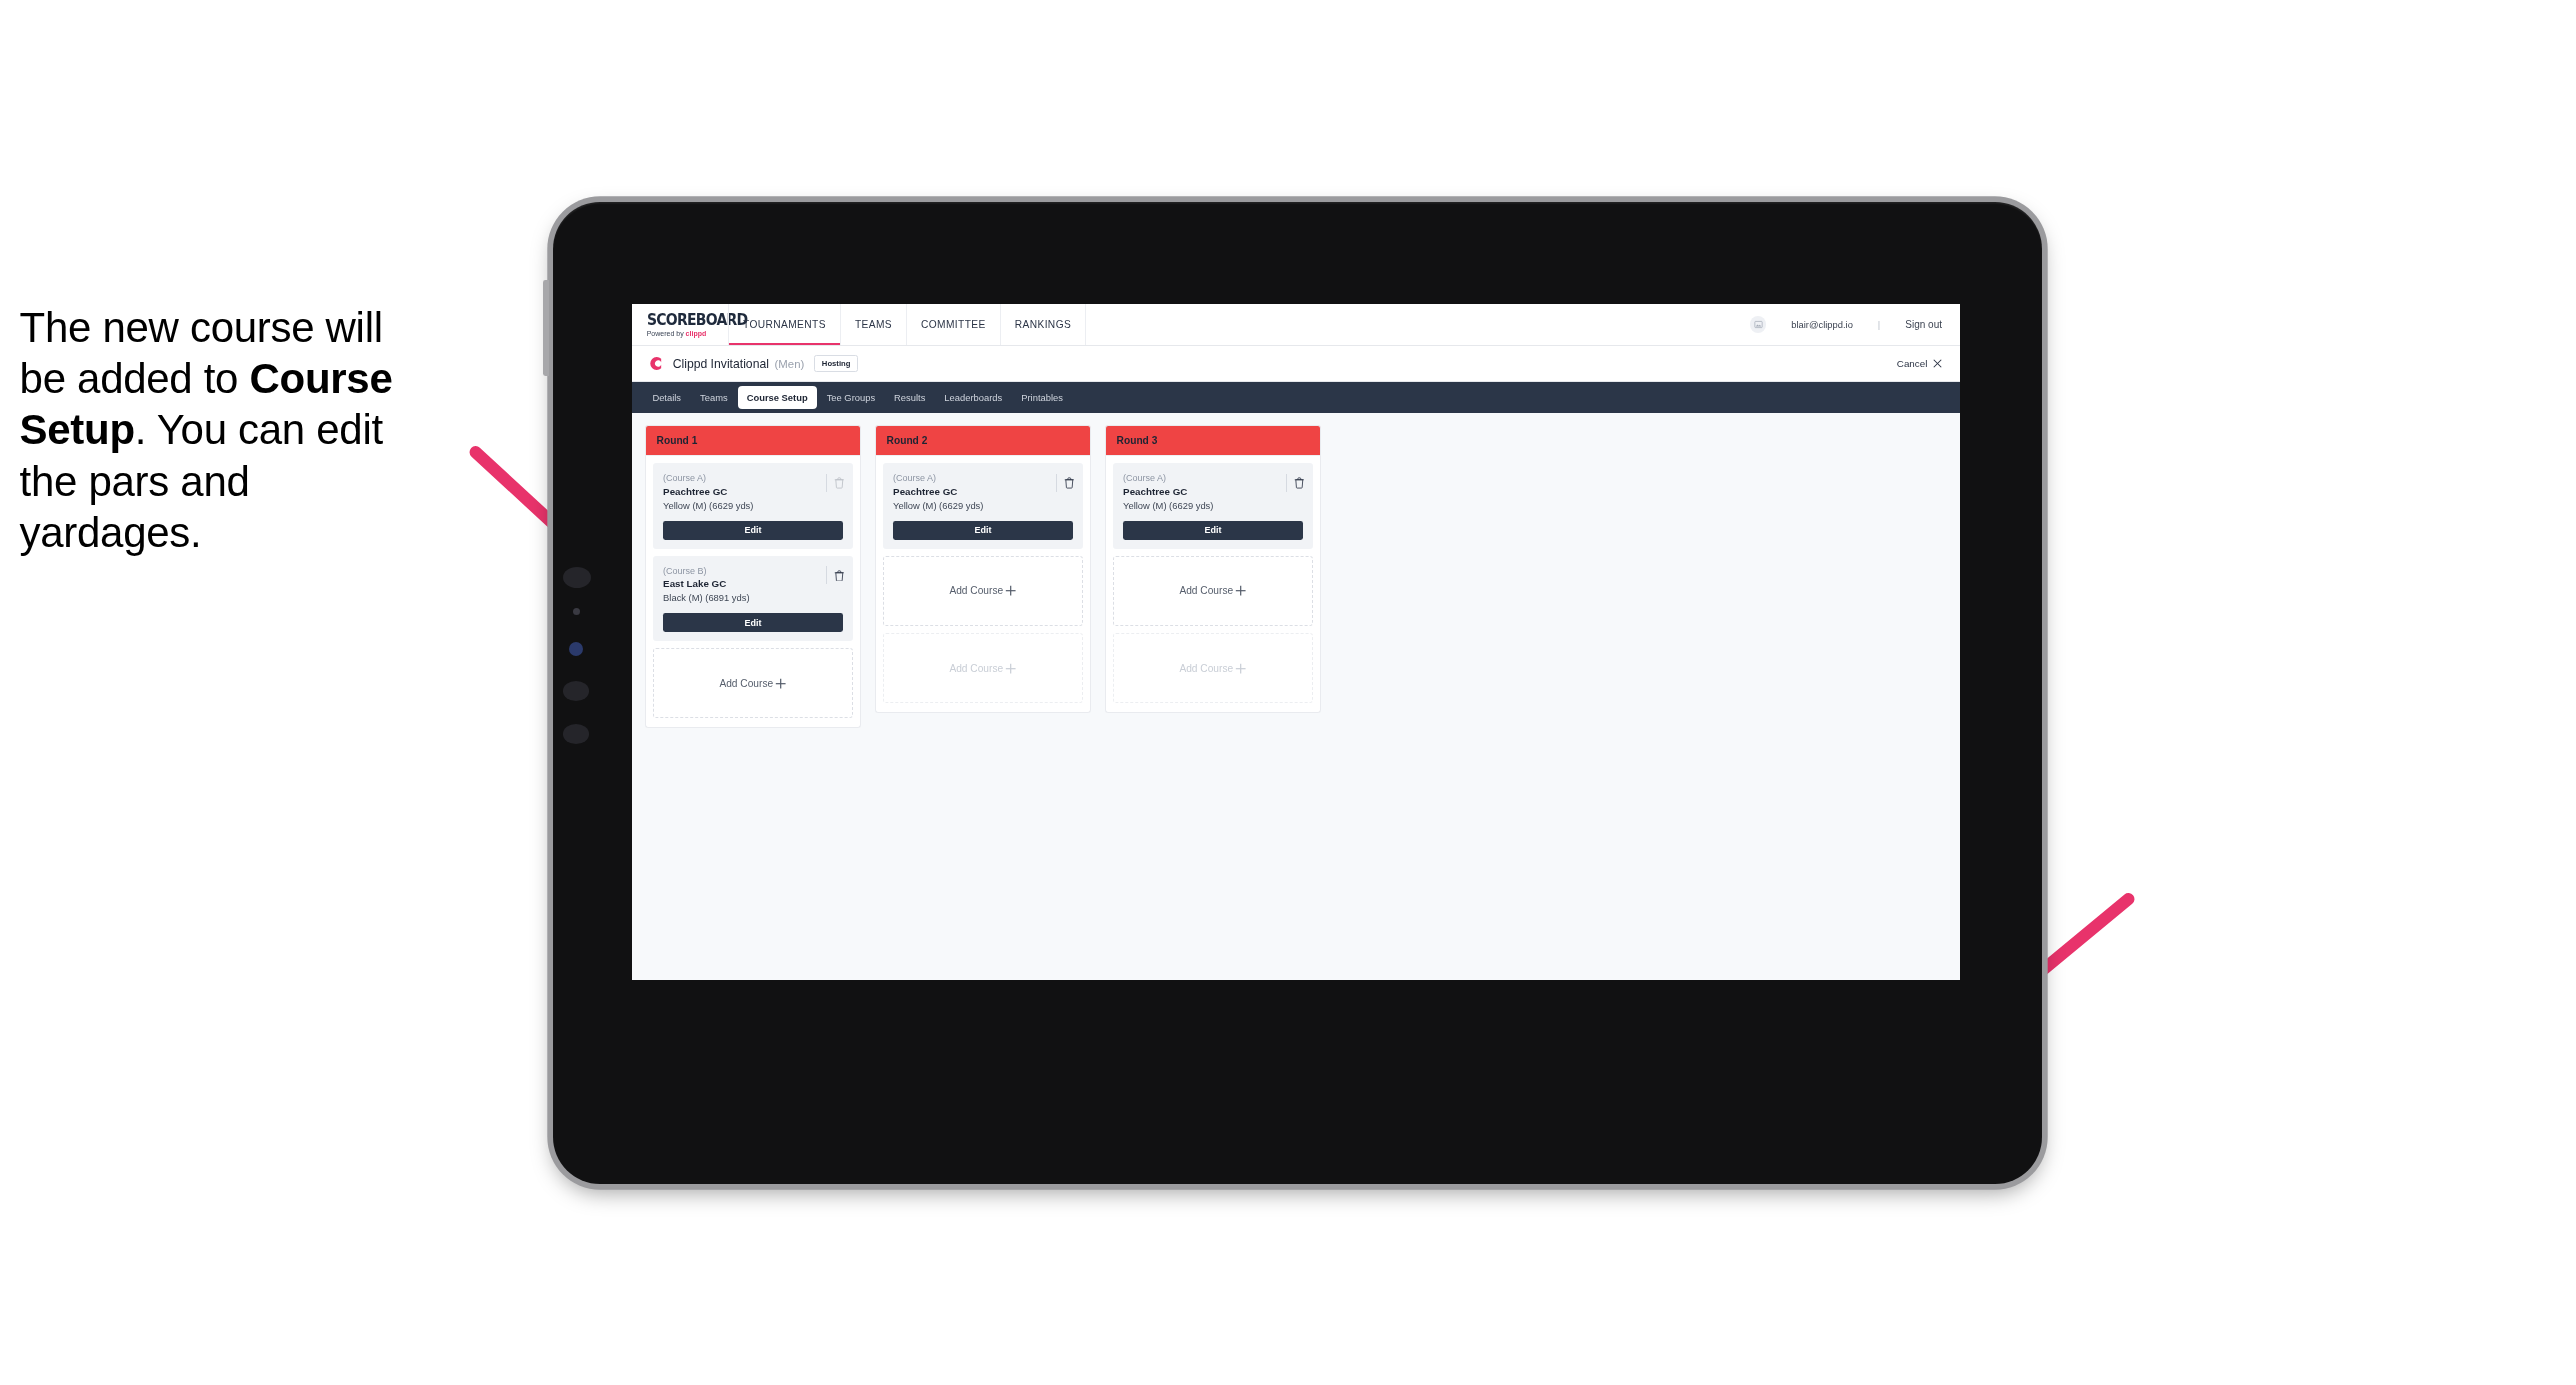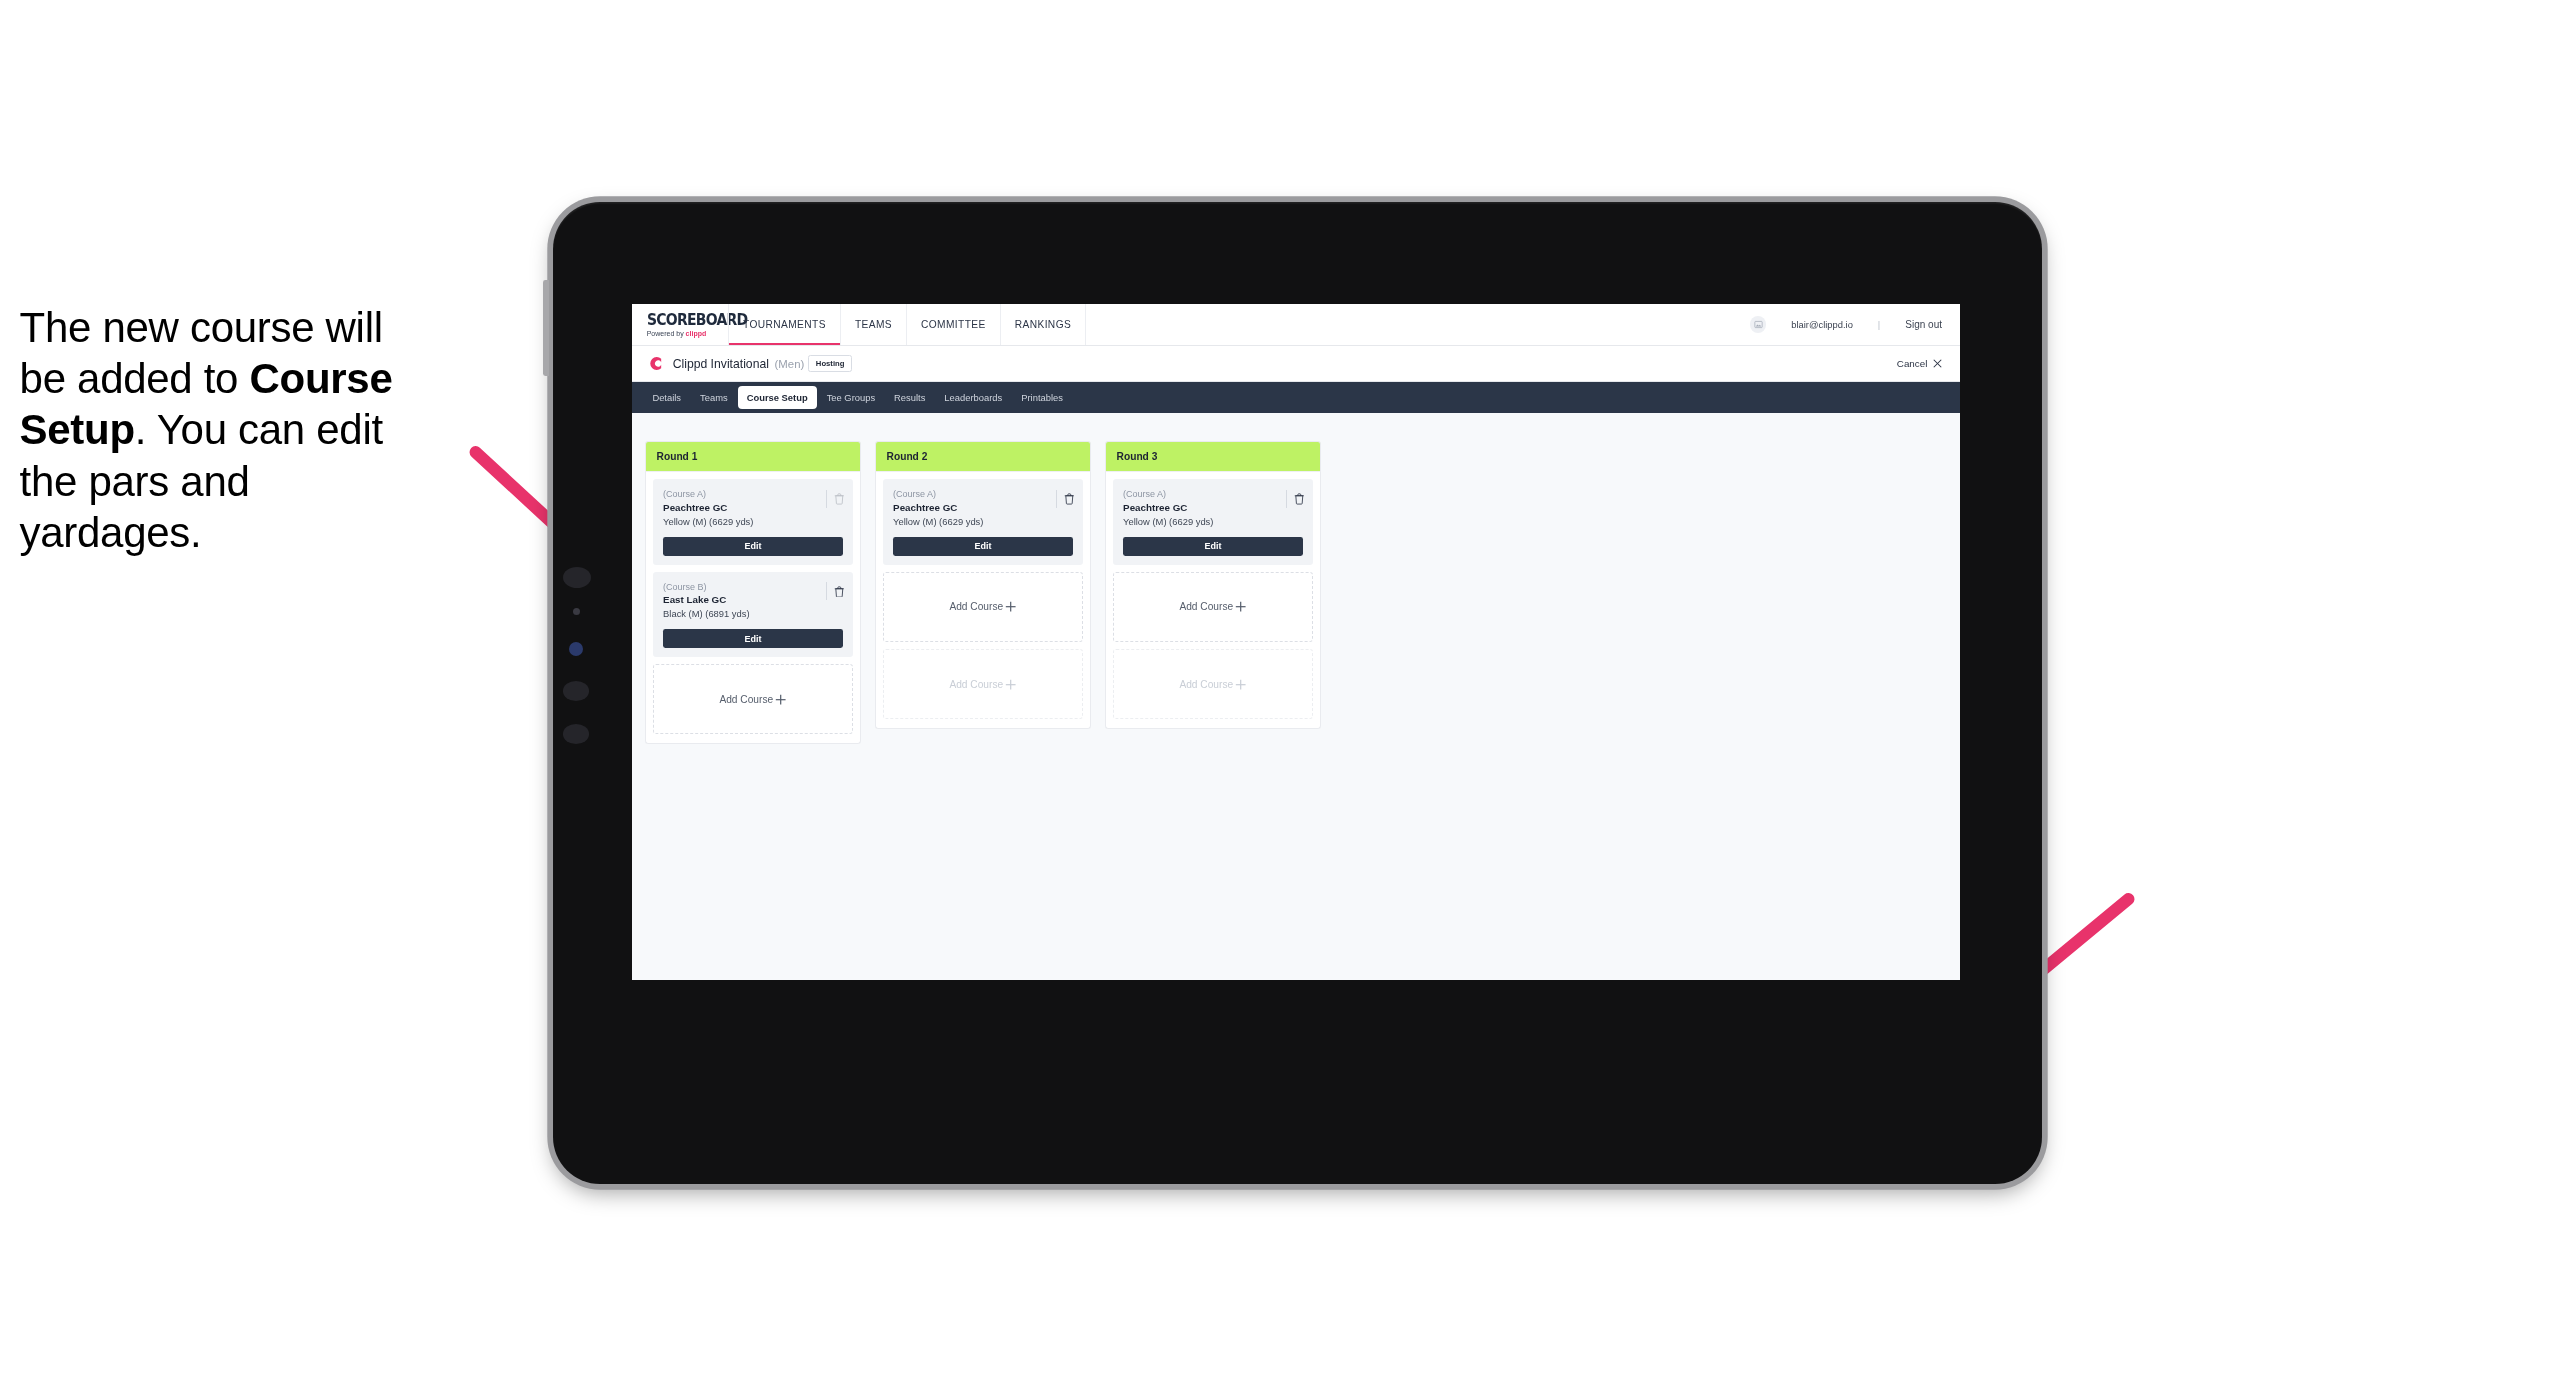--- a/index.html
+++ b/index.html
@@ -98,21 +98,21 @@
     height:36px; background:#fff; display:flex; align-items:center;
     padding:0 18px 0 14.7px; border-bottom:0.8px solid #e6e8ec;
   }
   .clogo{
     width:17px; height:17px; margin-right:9px; flex:none;
     display:flex; align-items:center; justify-content:center;
   }
   .tname{ font-size:12.2px; color:#1d2433; font-weight:400; }
   .tgender{ font-size:11.4px; color:#9aa1ad; margin-left:5.7px; }
   .tbadge{
-    margin-left:4px; font-size:7.7px; font-weight:700; color:#1d2433;
+    margin-left:10px; font-size:7.7px; font-weight:700; color:#1d2433;
     border:0.8px solid #d9dde4; border-radius:2.4px; padding:3.3px 6.5px;
     background:#fff;
   }
   .cancel{
     margin-left:auto; display:flex; align-items:center; gap:5.7px;
     font-size:9.8px; color:#2b3344; cursor:pointer;
   }
 
   
   .subtabs{
@@ -122,23 +122,23 @@
   .subtab{
     font-size:9.4px; color:#cfd4dd; padding:5.7px 9px; border-radius:4.1px;
     cursor:pointer; white-space:nowrap;
   }
   .subtab.active{ background:#fff; color:#1d2433; font-weight:700; }
 
   
   .board{ display:flex; gap:14px; padding:12.2px 13px; align-items:flex-start; }
   .round-col{ width:216px; flex:none; }
   .round-head{
-    background:#bef264; border:0.8px solid #e9ebef; border-bottom:none;
+    background:#ef4444; border:0.8px solid #e9ebef; border-bottom:none;
     border-radius:3.3px 3.3px 0 0; padding:9px 10.6px;
-    font-size:10.2px; font-weight:700; color:#1d2433;margin-top:16px;
+    font-size:10.2px; font-weight:700; color:#1d2433;
   }
   .round-body{
     background:#fff; border:0.8px solid #e9ebef; border-top:0.8px solid #eef0f3;
     border-radius:0 0 3.3px 3.3px; padding:7.3px 7.3px 9px 7.3px;
     display:flex; flex-direction:column; gap:7.3px;
   }
 
   .course-card{
     background:#f1f3f6; border-radius:3.3px; padding:9px 9.8px 9px 9.8px;
     position:relative;

